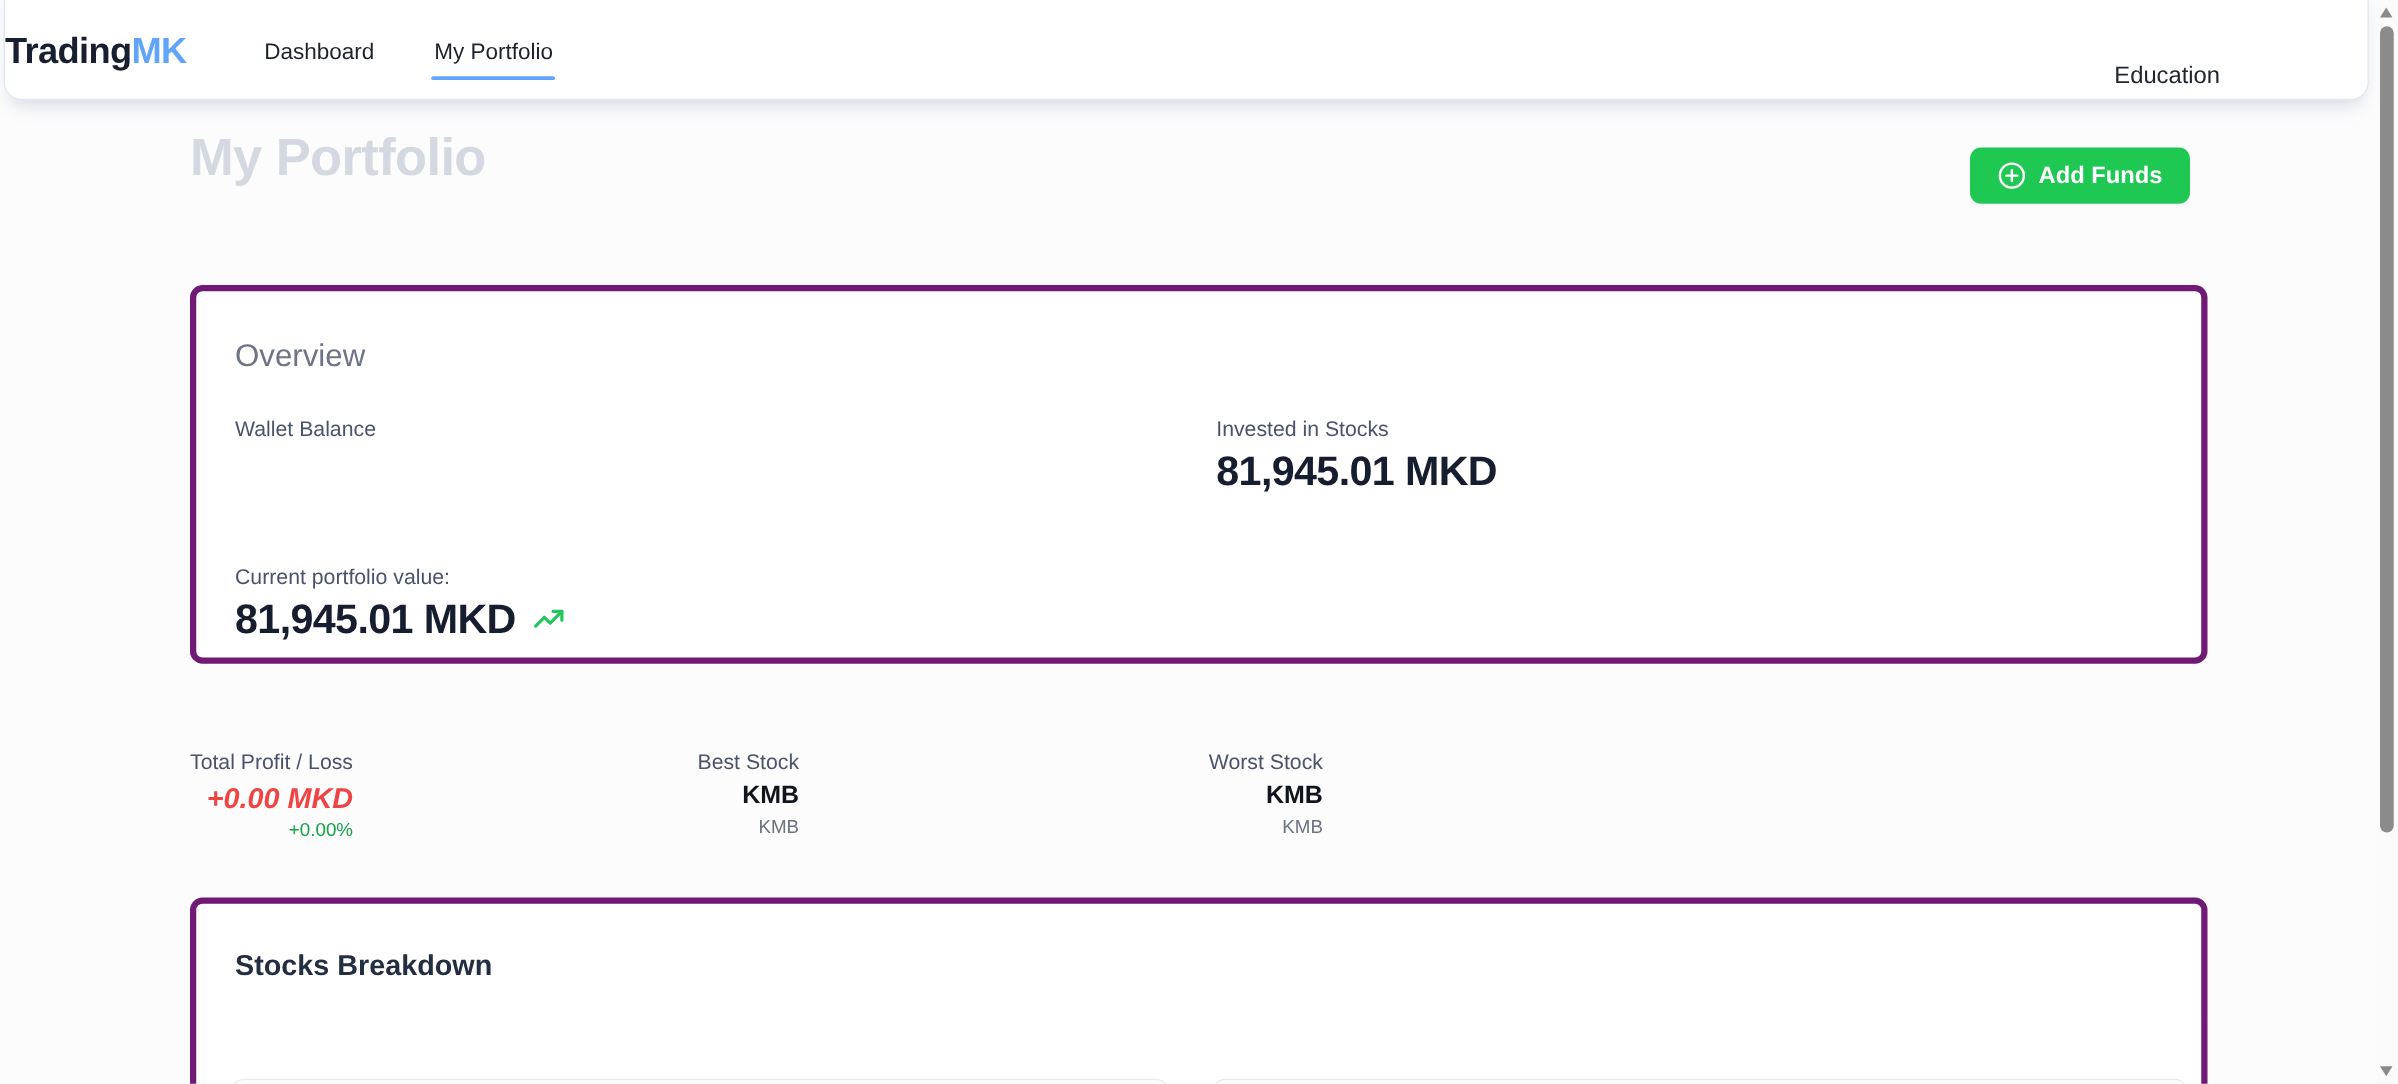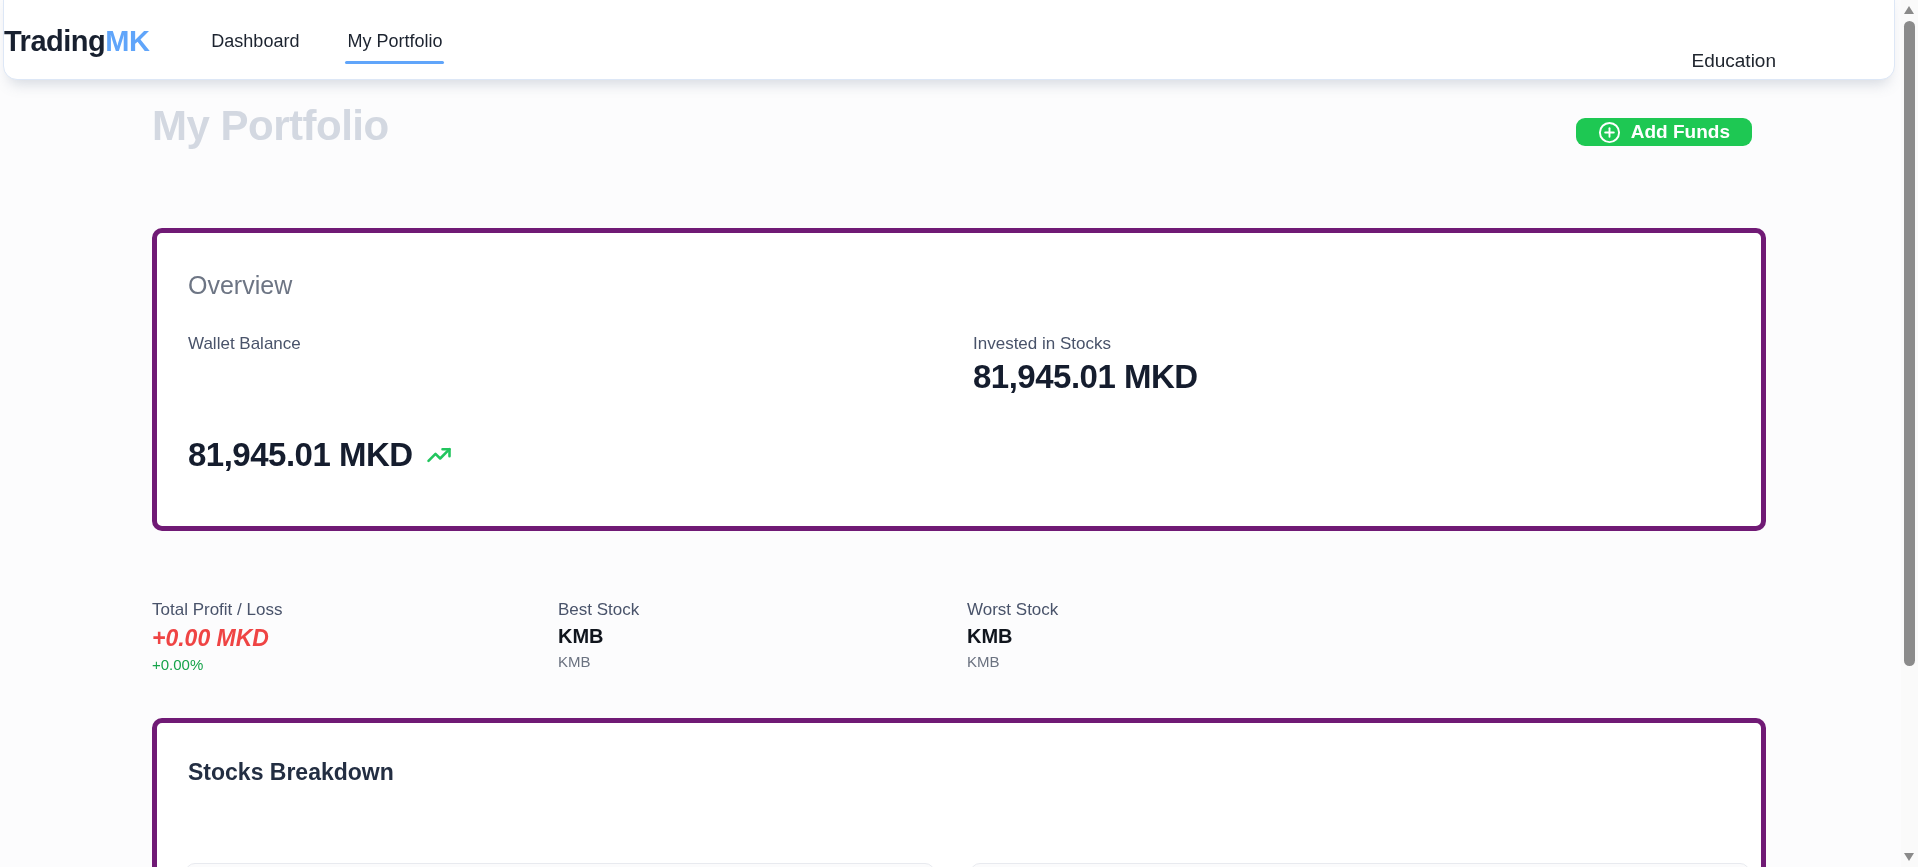--- a/index.html
+++ b/index.html
@@ -49,48 +49,48 @@
   
   .content { position:absolute; left:152px; top:80px; width:1614px; }
 
   .page-head { position:relative; height:120px; }
   .page-title {
     position:absolute; left:0; top:22px;
     font-size:42px; font-weight:bold; color:#d3d8e1; letter-spacing:-0.5px;
   }
   .add-funds-btn {
     position:absolute; right:14px; top:38px;
-    height:28px; padding:0 22px;
+    height:45px; padding:0 22px;
     background:#1ec853; border:none; border-radius:9px;
     color:#ffffff; font-size:19px; font-weight:bold;
     font-family:"Liberation Sans","DejaVu Sans",sans-serif;
     display:flex; align-items:center; gap:10px; cursor:pointer;
   }
 
   
   .card {
     background:#ffffff; border:5px solid #701a75; border-radius:10px;
   }
   .overview-card {
     position:absolute; left:0; top:148px; width:1614px; height:303px;
     padding:38px 31px;
   }
   .overview-title { font-size:25px; font-weight:normal; color:#6d7584; }
   .overview-grid {
     margin-top:34px;
-    display:grid; grid-template-columns: 785px 1fr; row-gap:36px;
+    display:grid; grid-template-columns: 785px 1fr; row-gap:56px;
   }
   .metric-label { font-size:17px; color:#49536a; }
   .metric-value {
     margin-top:4px; font-size:33px; font-weight:bold; color:#151d2e;
     display:flex; align-items:center; gap:12px; letter-spacing:-0.5px;
   }
 
   
-  .stats-row { position:absolute; left:0; top:520px; width:1614px; height:90px; }
+  .stats-row { position:absolute; left:0; top:520px; width:1614px; height:90px;text-align:right; }
   .stat-col { position:absolute; top:0; }
   .stat-col.c1 { left:0; }
   .stat-col.c2 { left:406px; }
   .stat-col.c3 { left:815px; }
   .stat-label { font-size:17px; color:#49536a; }
   .stat-value-green { margin-top:5px; font-size:23px; font-weight:bold; color:#ef4444;font-style:italic; }
   .stat-sub-green { margin-top:4px; font-size:15px; color:#16a34a; }
   .stat-symbol { margin-top:5px; font-size:20px; font-weight:bold; color:#10151d; }
   .stat-name { margin-top:5px; font-size:15px; color:#6b7280; }
 
@@ -174,20 +174,21 @@
       </div>
 
       <div>
         <div class="metric-label">Invested in Stocks</div>
         <div class="metric-value">
           <span>81,945.01 MKD</span>
         </div>
       </div>
 
       <div>
+        <div class="metric-label">Current portfolio value:</div>
         <div class="metric-value">
           <span>81,945.01 MKD</span>
           <span>
             <svg width="28" height="28" viewBox="0 0 24 24" fill="none" stroke="#22c55e" stroke-width="2.2" stroke-linecap="round" stroke-linejoin="round">
               <polyline points="3 17 9 11 13 15 21 7"></polyline>
               <polyline points="15 7 21 7 21 13"></polyline>
             </svg>
           </span>
         </div>
       </div>

